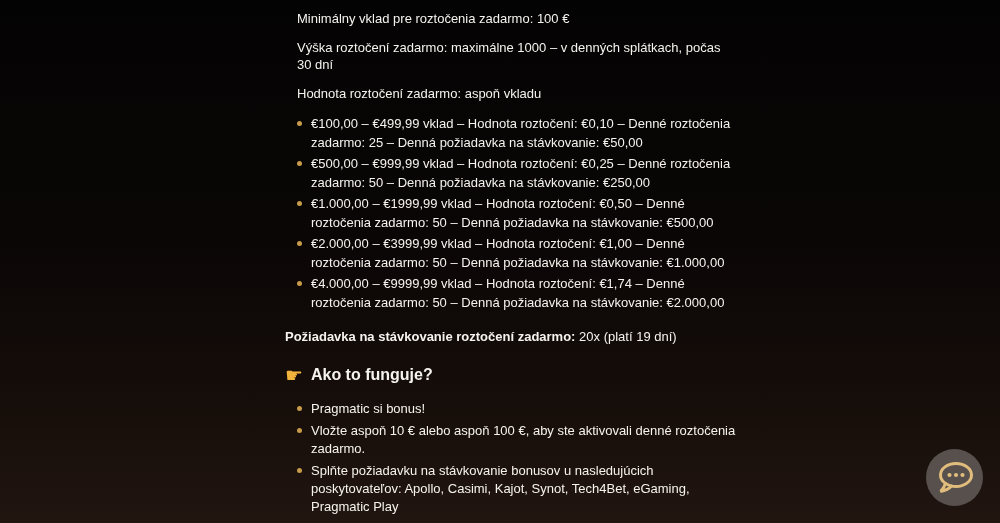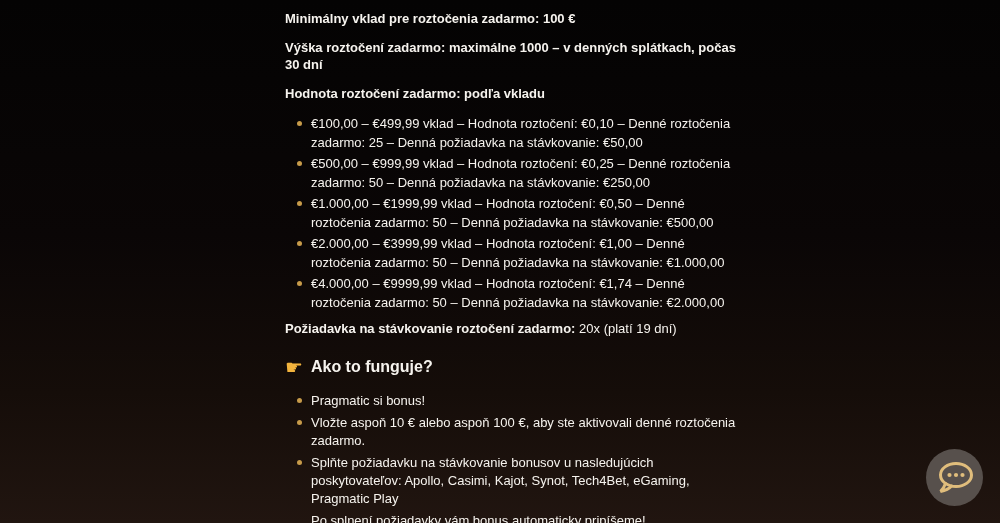--- a/index.html
+++ b/index.html
@@ -17,22 +17,22 @@
   }
   .content {
     position: absolute;
     left: 285px;
     top: 10px;
     width: 452px;
     font-size: 13px;
   }
   .intro-line {
     line-height: 17px;
-    margin: 0 0 12px 0;
-    font-weight: 700;
+    margin: 0 0 12px 12px;
+    font-weight: 400;
   }
   ul.tiers {
     list-style: none;
     margin: 12px 0 5px 0;
     padding: 0;
   }
   ul.tiers li {
     position: relative;
     padding-left: 26px;
     line-height: 19px;
@@ -42,21 +42,21 @@
     position: absolute;
     left: 12px;
     top: 7px;
     width: 5px;
     height: 5px;
     border-radius: 50%;
     background: var(--bullet-color, #c79b4a);
   }
   .wagering {
     line-height: 17px;
-    margin: 8px 0 19px 0;
+    margin: 16px 0 19px 0;
   }
   .wagering strong { font-weight: 700; }
   .how-heading {
     display: flex;
     align-items: center;
     gap: 8px;
     font-size: 16px;
     font-weight: 700;
     line-height: 22px;
     margin: 0 0 14px 0;
@@ -94,21 +94,21 @@
     cursor: pointer;
   }
 </style>
 </head>
 <body>
 
 <div class="content">
 
   <p class="intro-line">Minimálny vklad pre roztočenia zadarmo: 100 €</p>
   <p class="intro-line">Výška roztočení zadarmo: maximálne 1000 – v denných splátkach, počas 30 dní</p>
-  <p class="intro-line">Hodnota roztočení zadarmo: podľa vkladu</p>
+  <p class="intro-line">Hodnota roztočení zadarmo: aspoň vkladu</p>
 
   <ul class="tiers">
     <li>
       <span class="bullet-dot"></span>
       <span>€100,00 – €499,99 vklad – Hodnota roztočení: €0,10 – Denné roztočenia zadarmo: 25 – Denná požiadavka na stávkovanie: €50,00</span>
     </li>
     <li>
       <span class="bullet-dot"></span>
       <span>€500,00 – €999,99 vklad – Hodnota roztočení: €0,25 – Denné roztočenia zadarmo: 50 – Denná požiadavka na stávkovanie: €250,00</span>
     </li>

